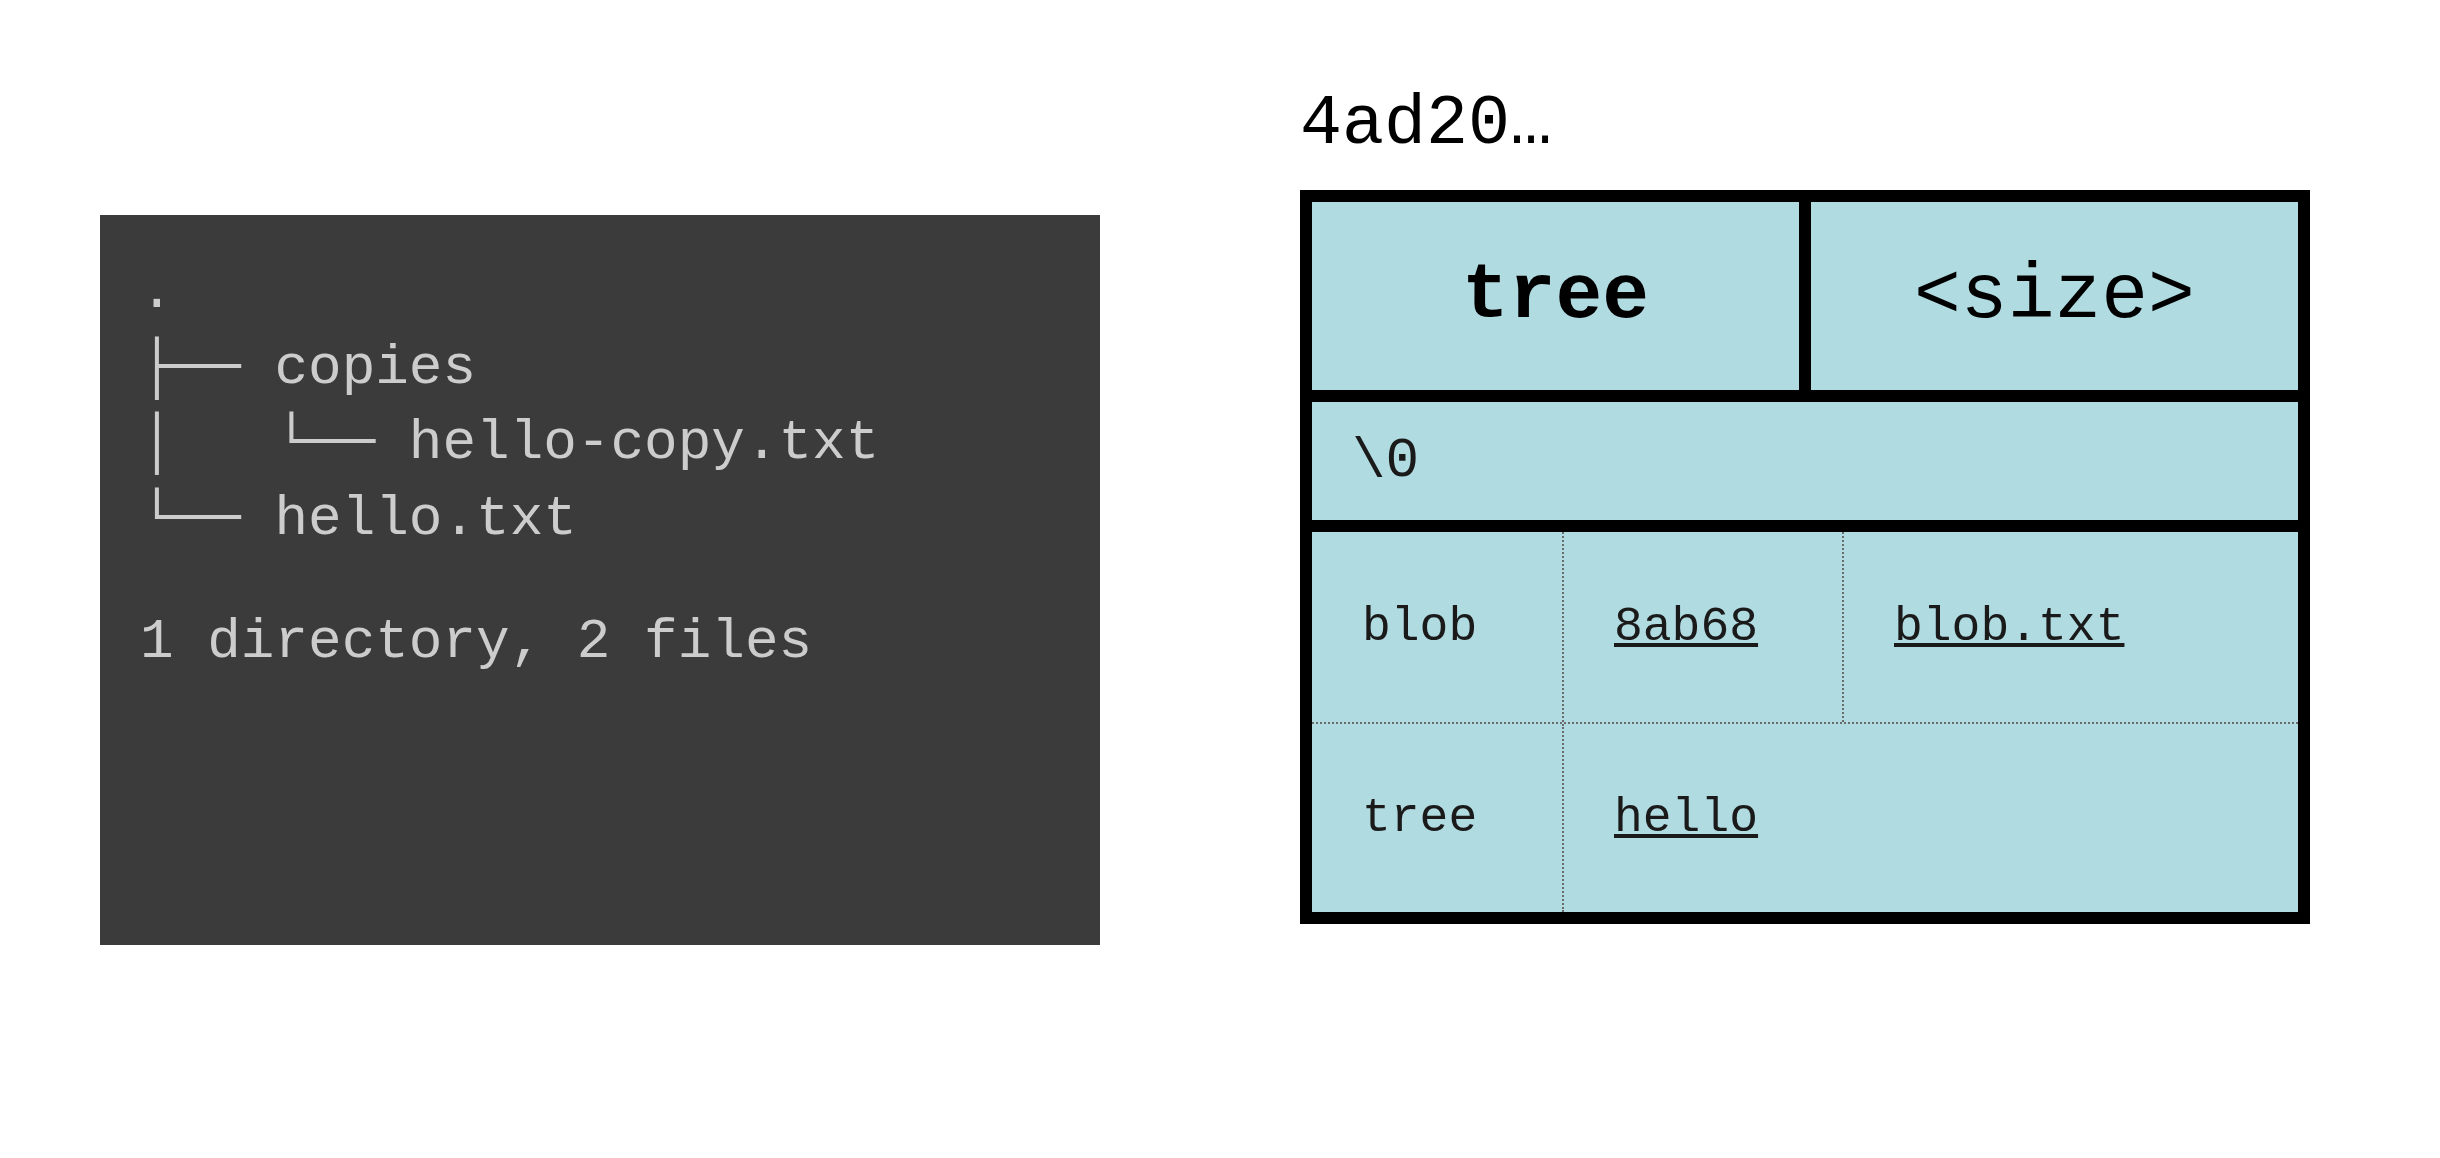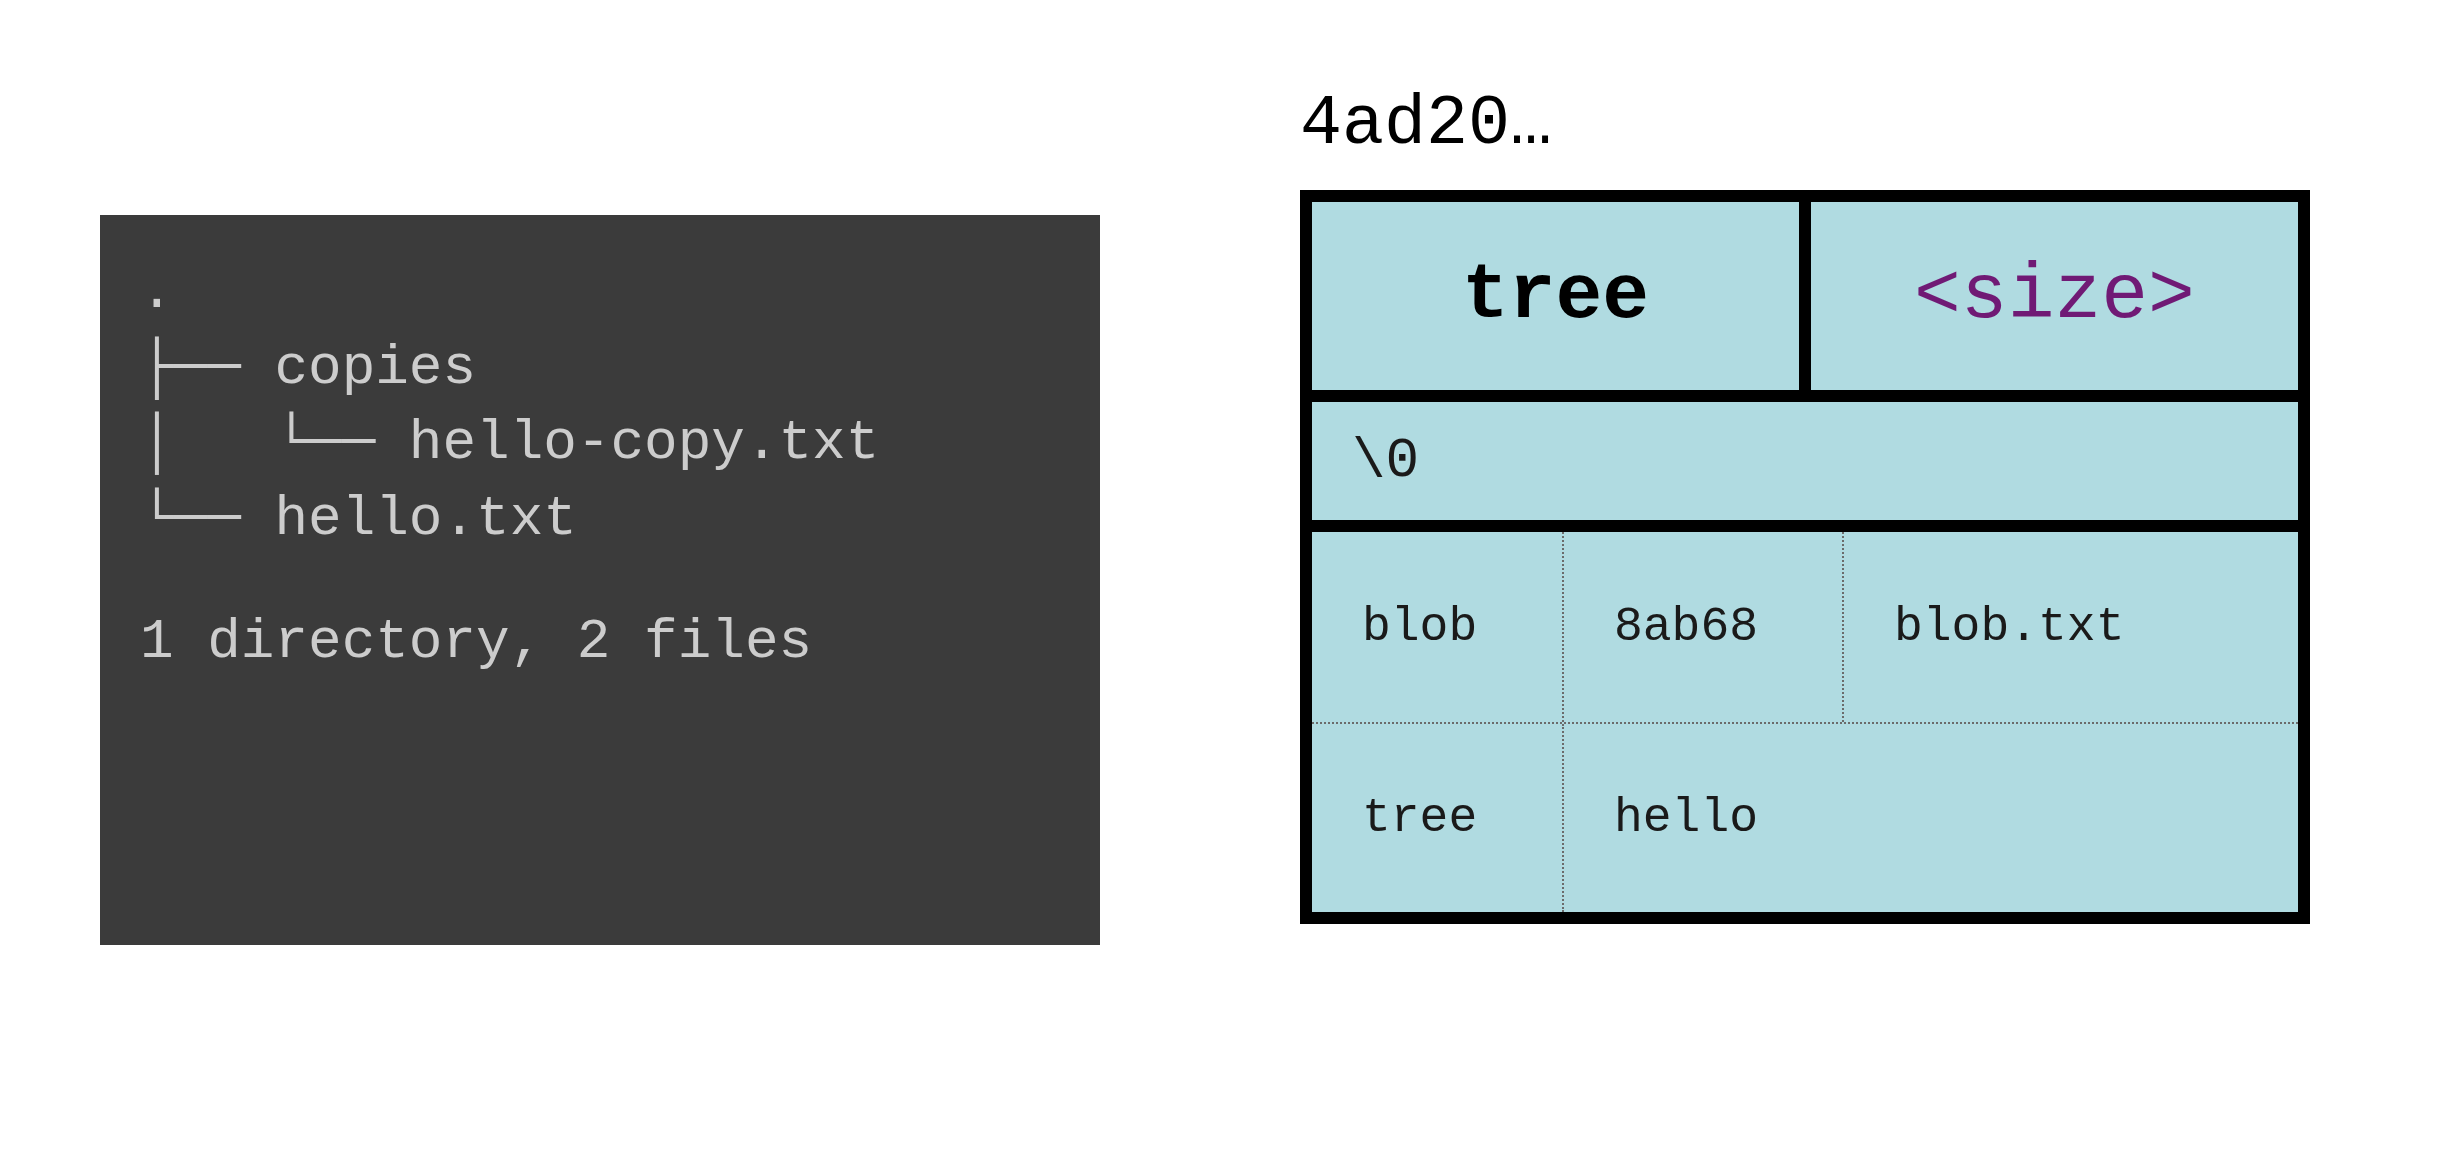--- a/index.html
+++ b/index.html
@@ -58,21 +58,21 @@
       color: #000000;
       border-right: 12px solid #000000;
     }
     .tree-header .cell-size {
       flex: 1;
       display: flex;
       align-items: center;
       justify-content: center;
       font-size: 78px;
       font-weight: 400;
-      color: #701a75;
+      color: #000000;
     }
     .null-row {
       height: 130px;
       border-bottom: 12px solid #000000;
       display: flex;
       align-items: center;
       padding-left: 40px;
       font-size: 56px;
       color: #1a1a1a;
     }
@@ -88,20 +88,21 @@
     }
     .entries .cell {
       display: flex;
       align-items: center;
       padding-left: 50px;
       font-size: 48px;
       color: #1a1a1a;
     }
     .entries .cell + .cell {
       border-left: 2px dotted #6b6b6b;
+      text-decoration: underline;
     }
     .entries .c1 { width: 250px; }
     .entries .c2 { width: 280px; }
     .entries .c3 { flex: 1; }
   </style>
 </head>
 <body>
 
 <div class="terminal-panel">
   <div class="tree-root">.

